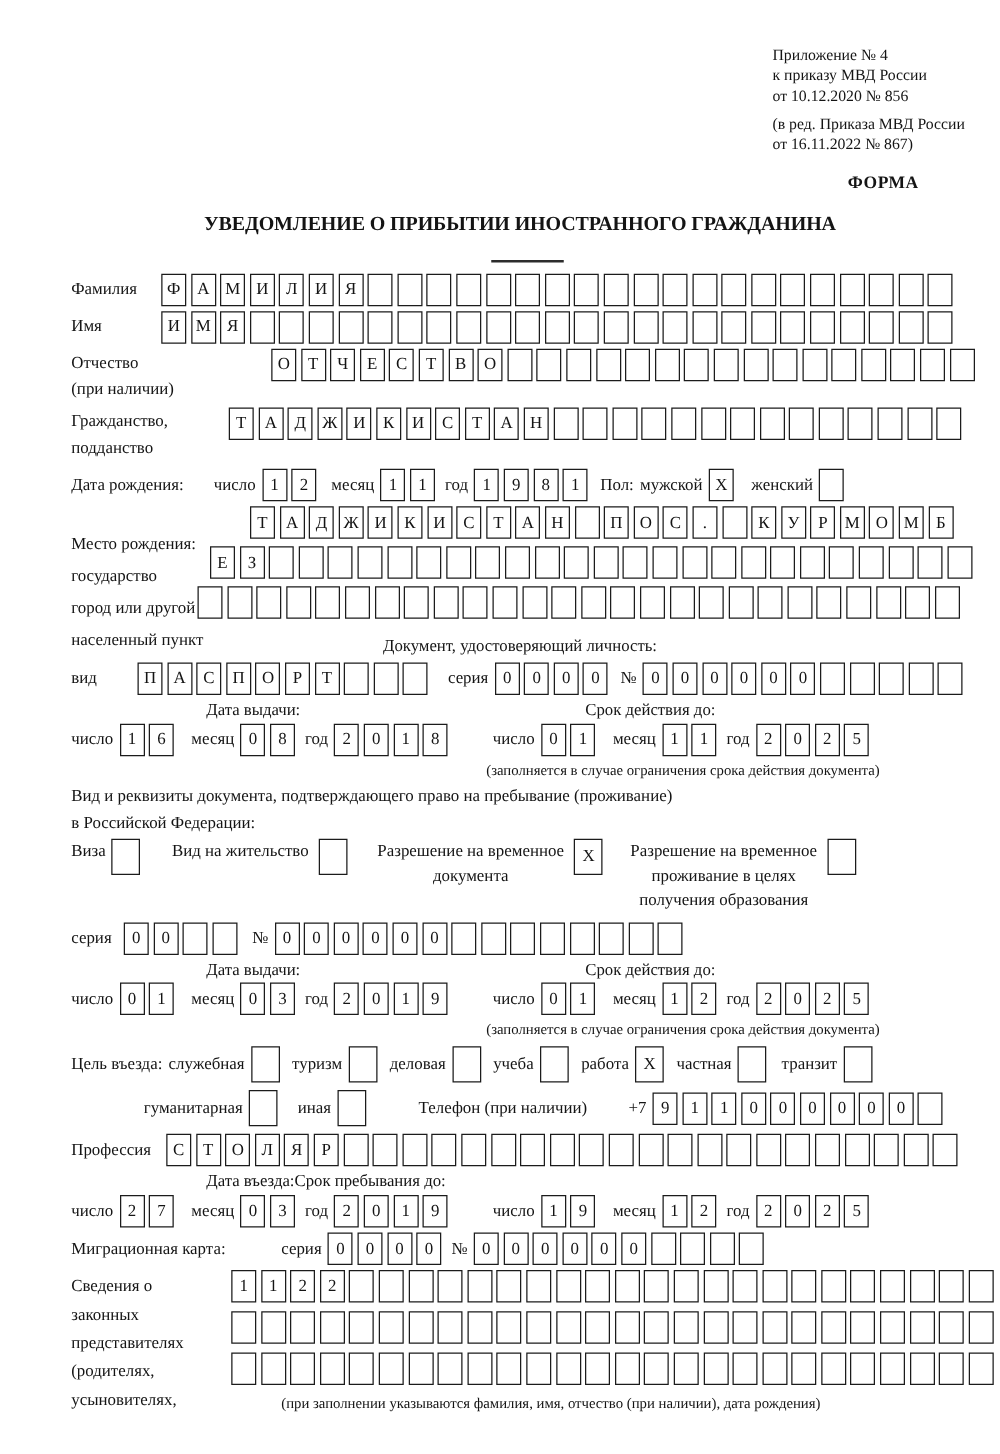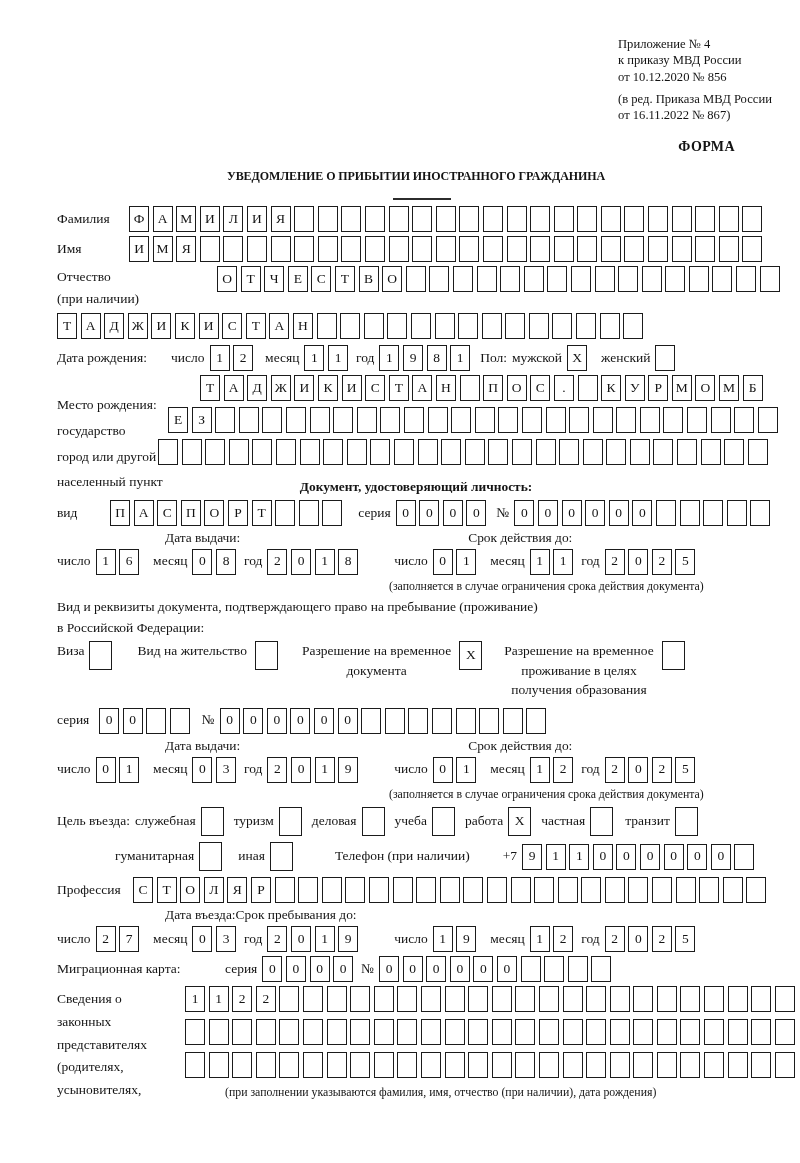--- a/index.html
+++ b/index.html
@@ -4,21 +4,21 @@
 <style>
   html,body{margin:0;padding:0;background:#fff;}
   .page{position:relative;width:800px;height:1163px;box-sizing:border-box;overflow:hidden;
         padding:36px 25px 10px 57px;background:#fff;color:#141414;
         font-family:"Liberation Serif","DejaVu Serif",serif;font-size:13.5px;line-height:1.25;}
   
   .appendix{margin-left:561px;width:205px;font-size:12.6px;line-height:1.30;}
   .appendix .ed{margin-top:6px;}
   .forma{text-align:right;margin:14px 40px 0 0;font-weight:bold;font-size:14px;letter-spacing:.4px;}
   
-  .title{text-align:center;font-weight:bold;font-size:12px;margin-top:12px;line-height:1.6;letter-spacing:-.1px;}
+  .title{text-align:center;font-weight:bold;font-size:16px;margin-top:12px;line-height:1.6;letter-spacing:-.1px;}
   .uline{display:inline-block;width:58px;border-bottom:2.2px solid #2c2c2c;height:.95em;margin-left:12px;}
   .sec{font-weight:bold;font-size:13.4px;margin:14px 0 12px 6px;letter-spacing:.1px;}
   
   .row{display:flex;align-items:center;margin-bottom:4px;}
   .row.top{align-items:flex-start;}
   .boxes{display:flex;gap:3.6px;flex:0 0 auto;}
   .box{flex:0 0 auto;width:20px;height:26px;border:1.7px solid #1b1b1b;box-sizing:border-box;
        display:flex;align-items:center;justify-content:center;font-size:13.5px;background:#fff;}
   .cbx .box{width:23px;height:29px;}
   .lbl{flex:0 0 auto;}
@@ -27,21 +27,21 @@
   .ml6{margin-left:6px;}.ml8{margin-left:8px;}.ml10{margin-left:10px;}.ml12{margin-left:12px;}
   .ml14{margin-left:14px;}.ml16{margin-left:16px;}.ml28{margin-left:28px;}.ml36{margin-left:36px;}
   
   .bp{position:relative;min-height:102px;margin-top:2px;}
   .bp-labels{position:absolute;left:0;top:17px;line-height:1.9;}
   .bp .boxes{margin-bottom:6px;}
   .reps{position:relative;min-height:138px;margin-top:2px;}
   .reps-labels{position:absolute;left:0;top:2px;line-height:1.68;}
   .reps .boxes{margin-bottom:7px;}
   
-  .center-bold{text-align:center;font-weight:bold;font-size:13.4px;margin:2px 0 4px 0;}
+  .center-bold{text-align:center;font-weight:normal;font-size:13.4px;margin:2px 0 4px 0;}
   .dual{display:flex;font-size:13.4px;margin:2px 0 2px 0;}
   .footnote{font-size:11.8px;margin:0 0 6px 0;}
   .fn-right{margin-left:332px;}
   .plain{margin:2px 0 4px 0;}
   .cbrow{display:flex;align-items:flex-start;margin:4px 0 8px 0;}
   .cbitem{display:flex;align-items:flex-start;}
   .cbitem .stack{text-align:center;line-height:1.45;}
   .cbitem .boxes{margin-left:8px;}
   .optrow{display:flex;align-items:center;margin-bottom:6px;}
   .opt{display:flex;align-items:center;}
@@ -161,20 +161,24 @@
         <span class="box"></span>
         <span class="box"></span>
         <span class="box"></span>
         <span class="box"></span>
         <span class="box"></span>
         <span class="box"></span>
       </span>
   </div>
 
   <div class="row top">
+    <span class="lbl2" style="width:126px">
+      <div>Гражданство,</div>
+      <div>подданство</div>
+    </span>
     <span class="boxes">
         <span class="box">Т</span>
         <span class="box">А</span>
         <span class="box">Д</span>
         <span class="box">Ж</span>
         <span class="box">И</span>
         <span class="box">К</span>
         <span class="box">И</span>
         <span class="box">С</span>
         <span class="box">Т</span>

